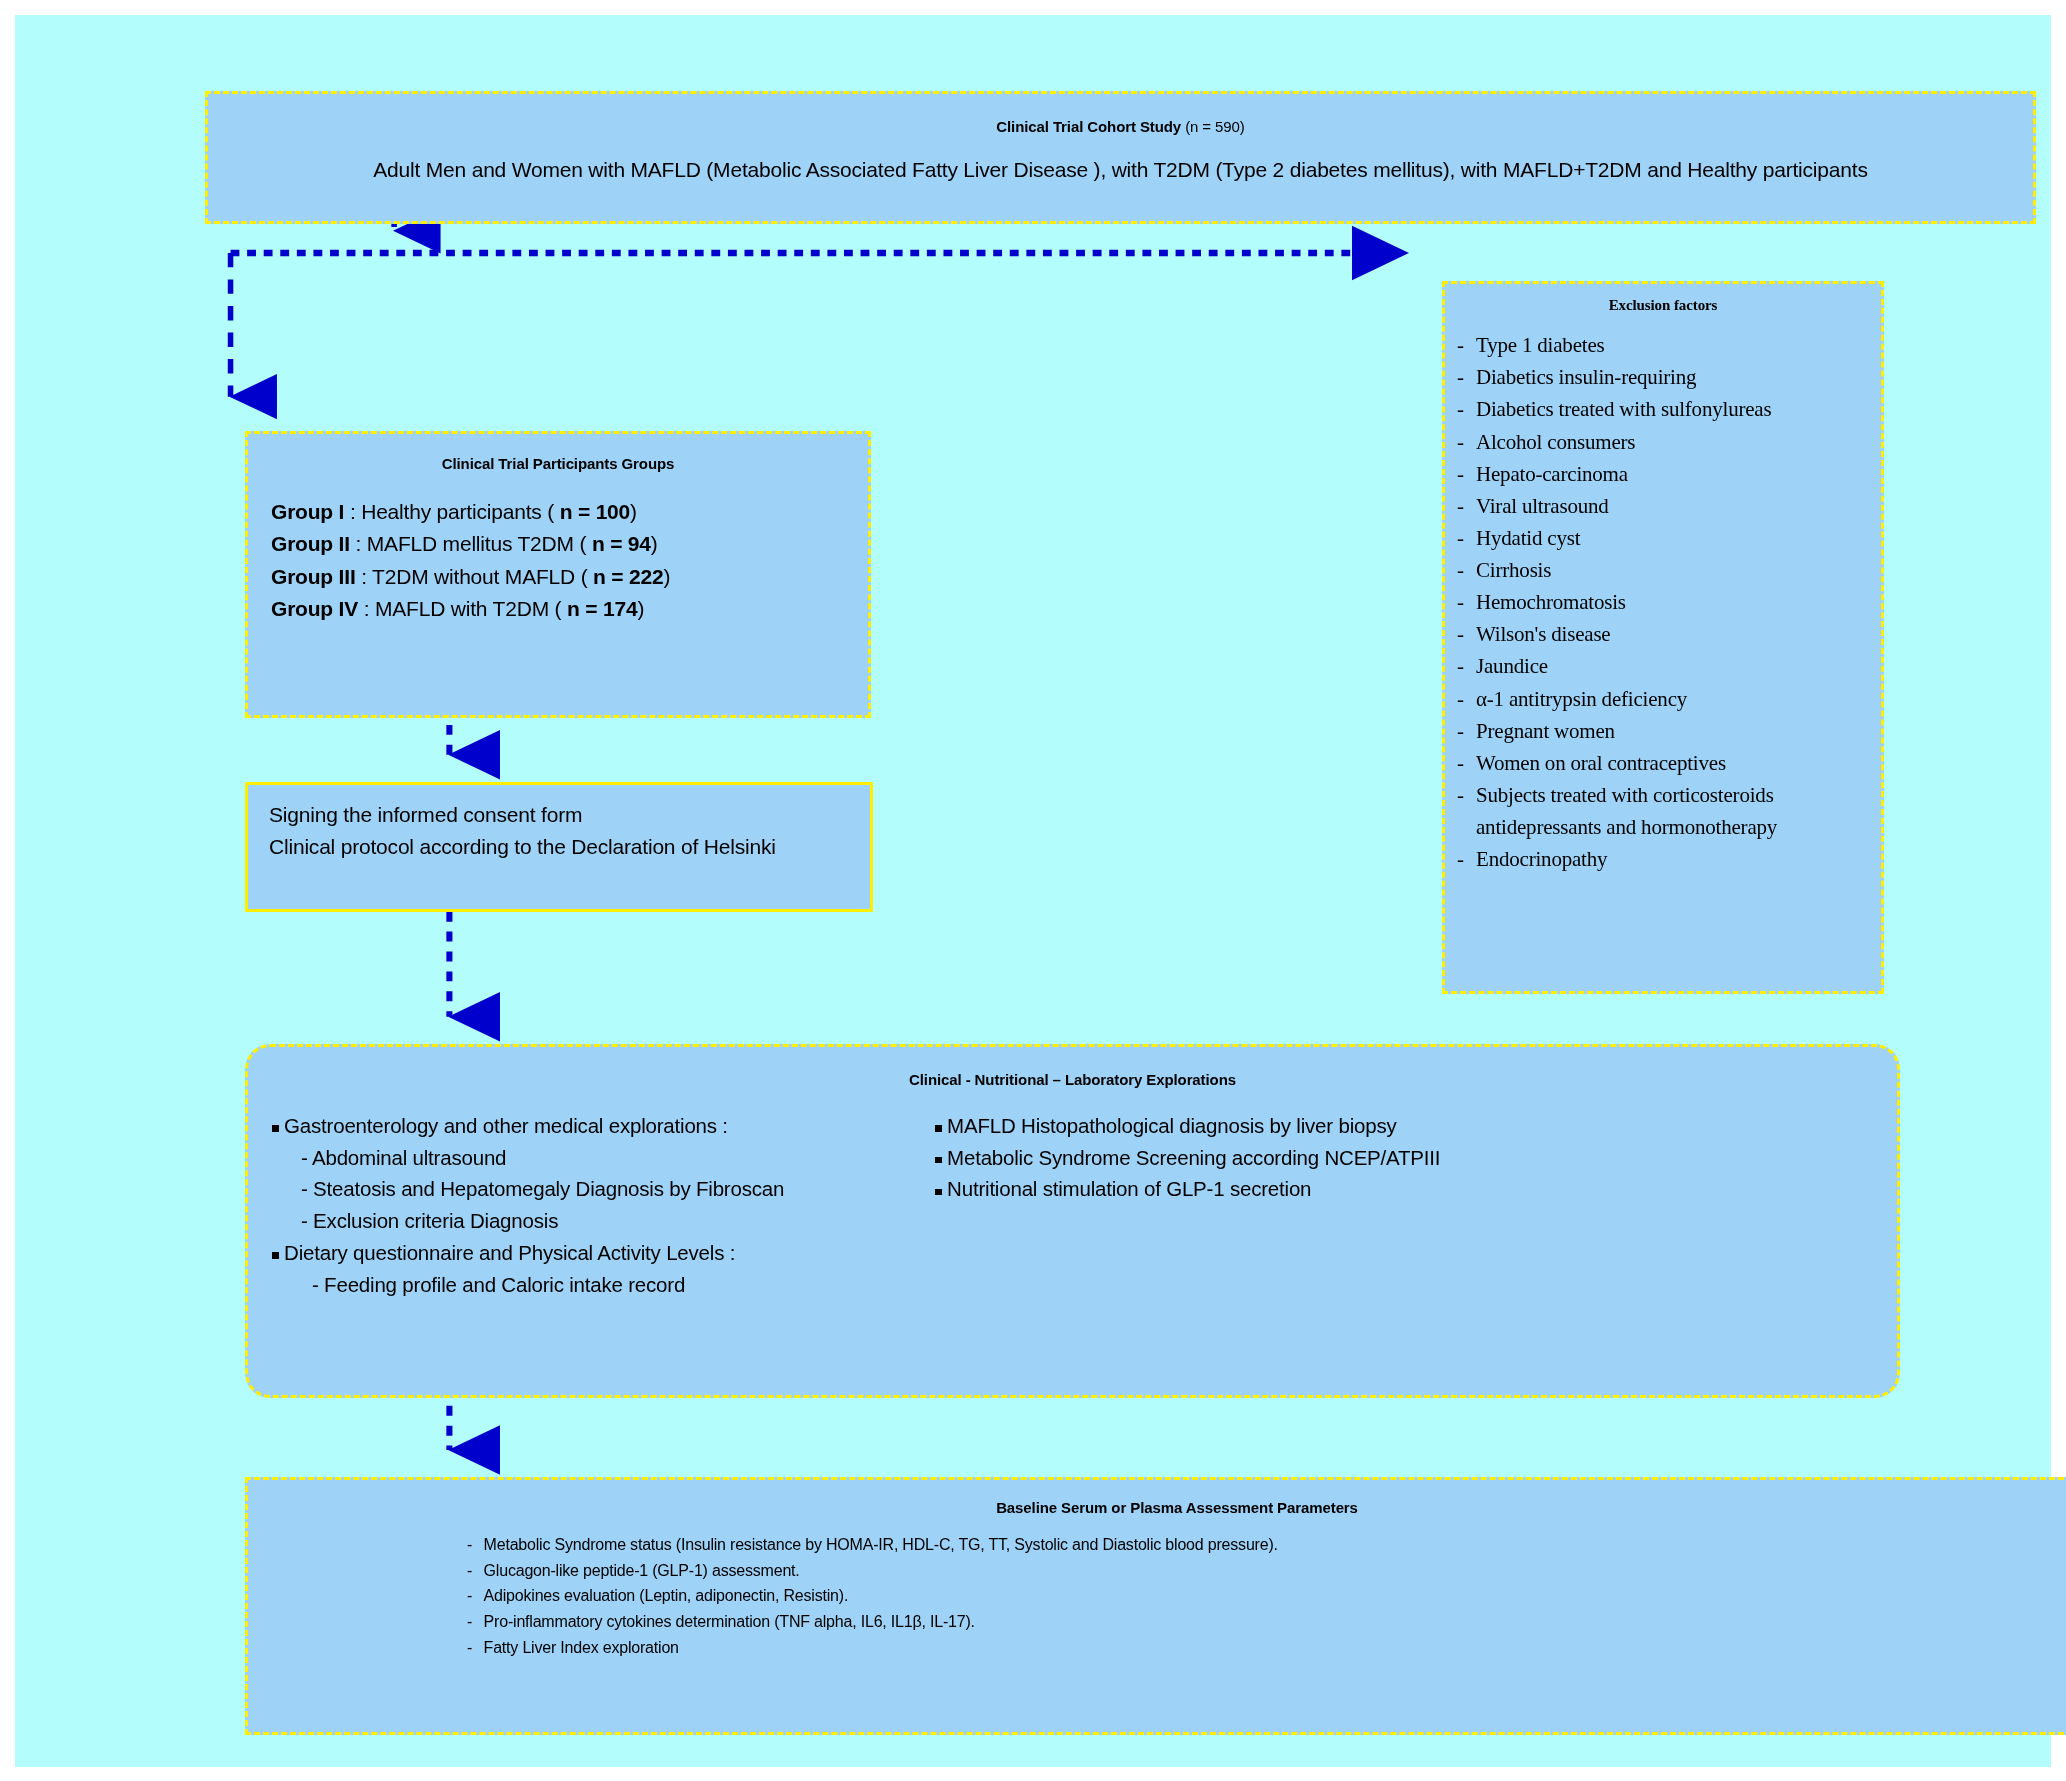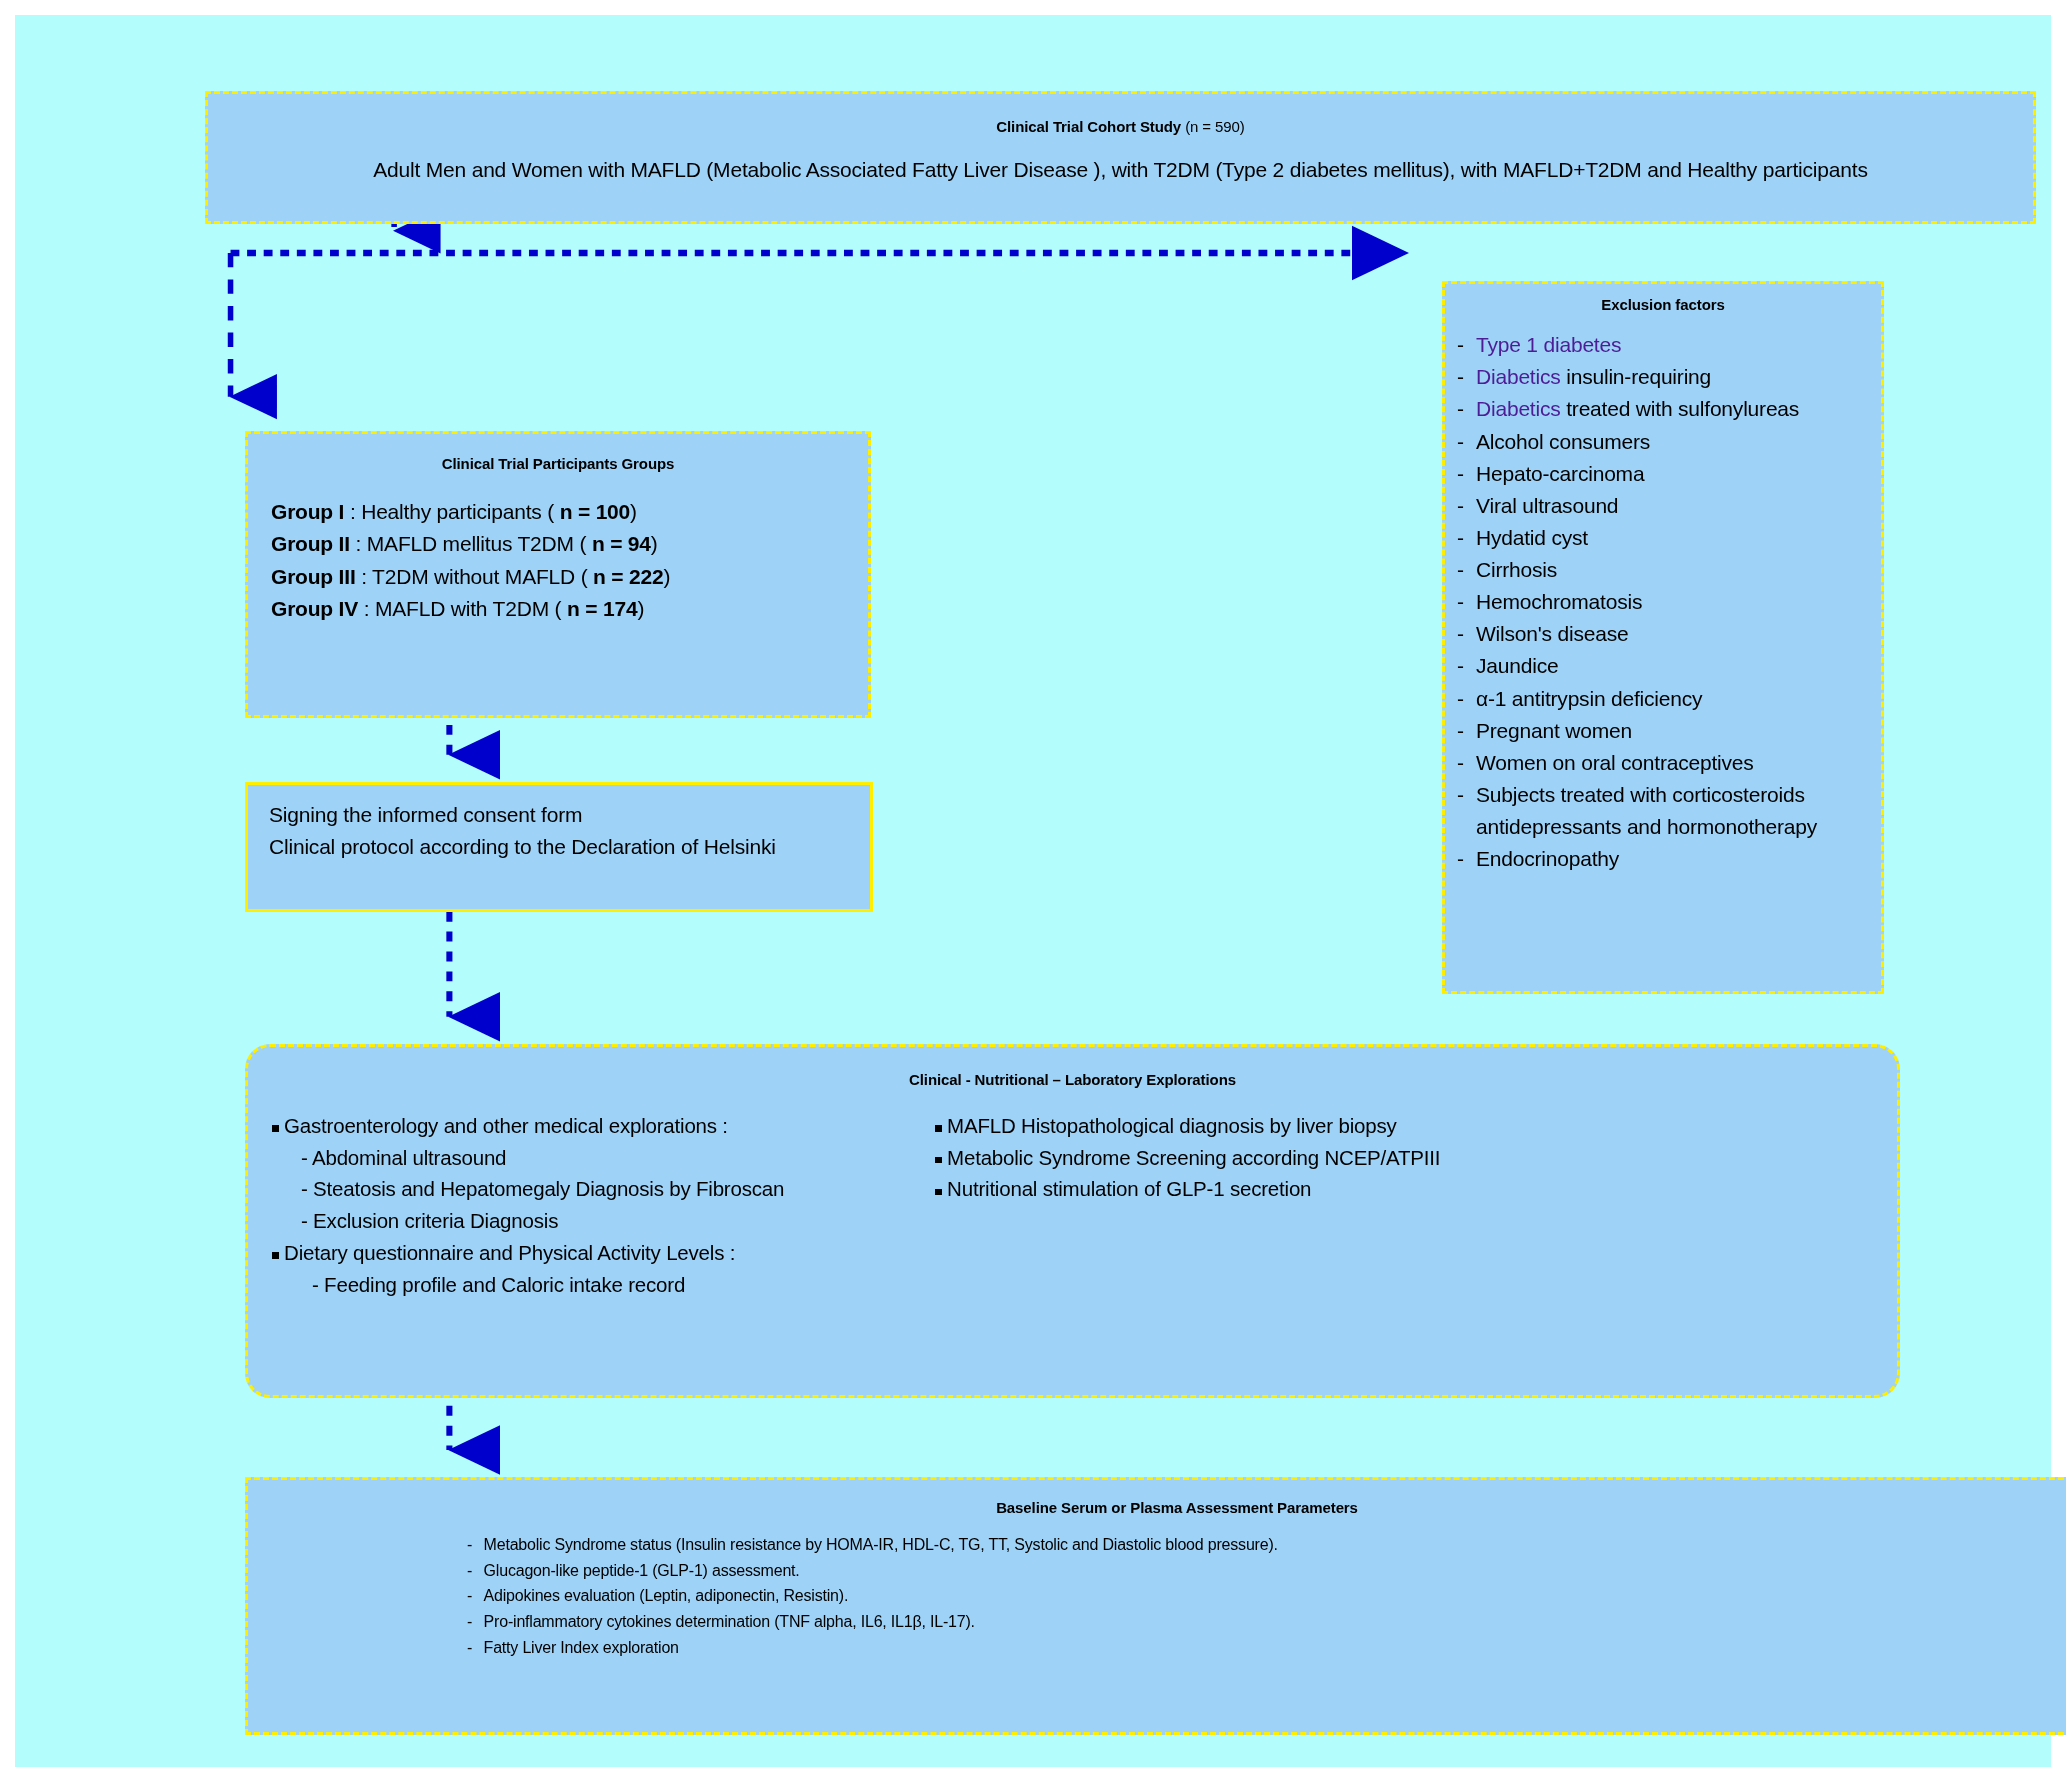--- a/index.html
+++ b/index.html
@@ -61,40 +61,41 @@
   }
   .nsmall { font-weight: normal; }
 
   
   #box-exclusion {
     left: 1427px;
     top: 266px;
     width: 442px;
     height: 713px;
     padding: 12px 0 2px 0;
+    font-family: Liberation Serif, serif;
   }
   #box-exclusion ul {
     list-style: none;
     margin: 14.4px 0 0 0;
     padding: 0 0 0 12px;
   }
   #box-exclusion li {
     font-size: 21px;
     line-height: 1.53;
     letter-spacing: -0.2px;
     white-space: nowrap;
   }
   #box-exclusion li .dash {
     display: inline-block;
     width: 19px;
   }
   #box-exclusion li.cont {
     padding-left: 19px;
   }
-  .grey { color: #4c1d95; }
+  .grey { color: #000000; }
 
   
   #box-groups {
     left: 230px;
     top: 416px;
     width: 626px;
     height: 287px;
   }
   #box-groups .box-title { margin-top: 21px; }
   #box-groups .glist {

